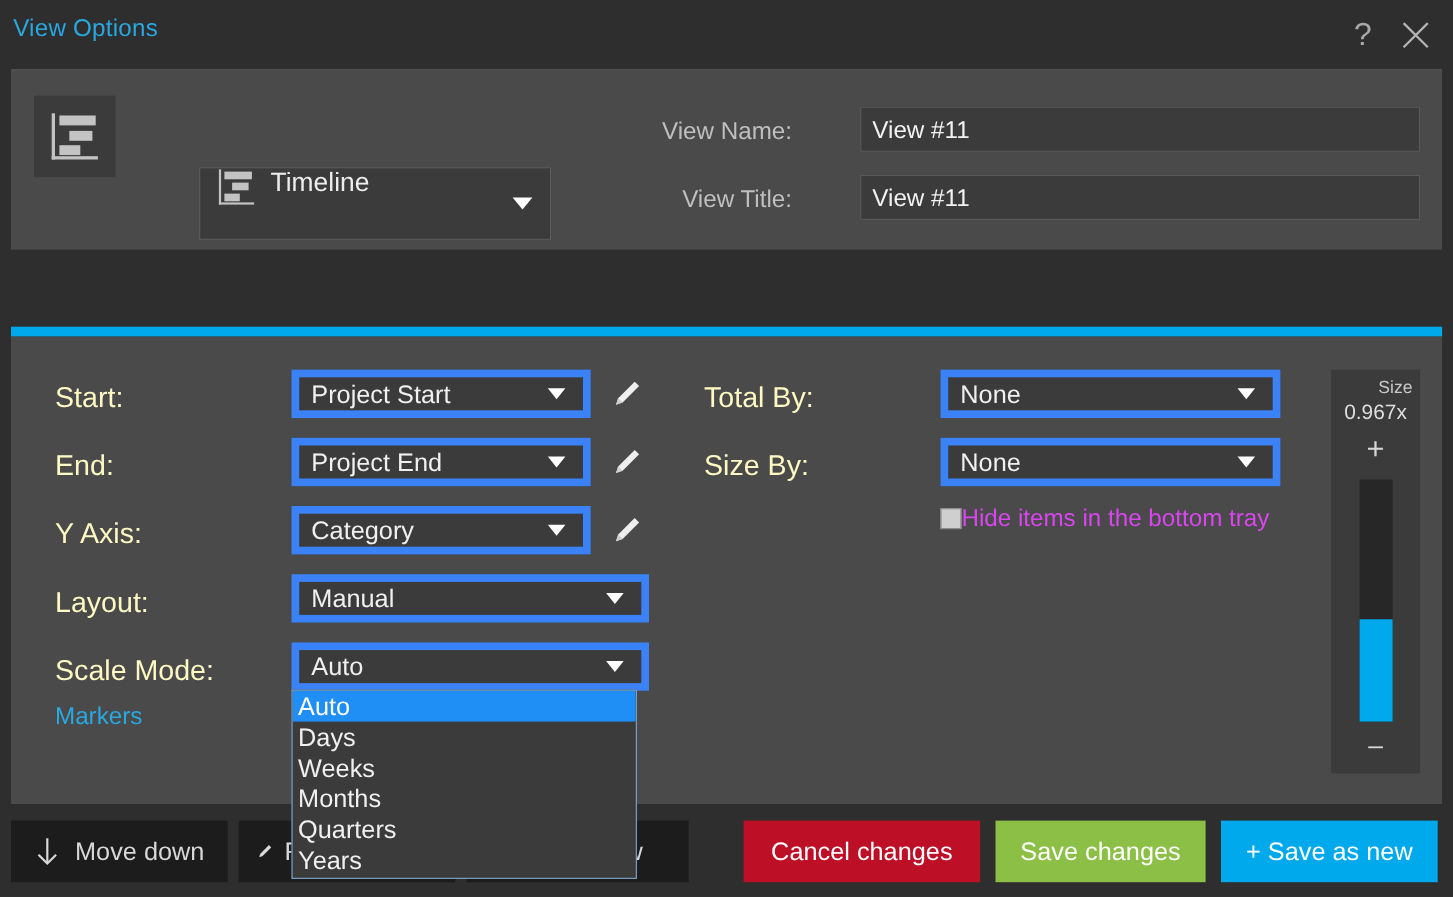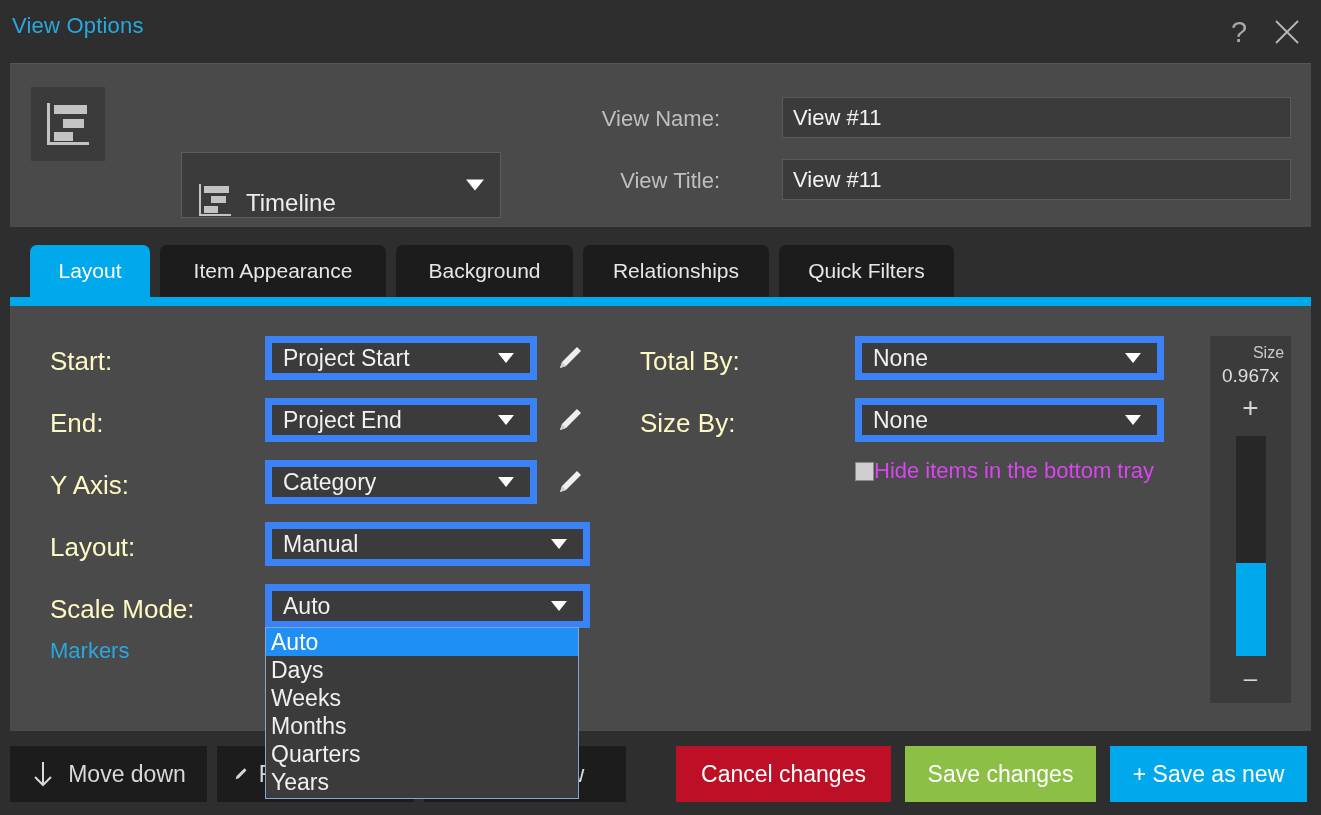--- a/index.html
+++ b/index.html
@@ -82,21 +82,21 @@
   .gantt-glyph .b2 { left: 18px; top: 18px; width: 21px; }
   .gantt-glyph .b3 { left: 9px;  top: 31px; width: 19px; }
 
   .viewtype-select {
     position: absolute;
     left: 171px; top: 88px;
     width: 320px; height: 66px;
     background: #3b3b3b;
     border: 1px solid #5d5d5d;
     display: flex;
-    align-items: flex-end;
+    align-items: flex-start;
   }
   .viewtype-select .mini-gantt {
     position: relative;
     width: 34px; height: 34px;
     margin-left: 16px;
     flex: none;
   }
   .mini-gantt .axis-v {
     position: absolute; left: 1px; top: 1px;
     width: 2px; height: 32px; background: #c3c3c3;
@@ -384,27 +384,20 @@
       <div class="caret"></div>
     </div>
 
     <div class="name-label lbl-view-name">View Name:</div>
     <input class="name-input inp-view-name" type="text" value="View #11" style="">
 
     <div class="name-label lbl-view-title">View Title:</div>
     <input class="name-input inp-view-title" type="text" value="View #11" style="">
   </div>
 
-  <div class="tabs">
-    <div class="tab active" style="left:30px;  width:120px;">Layout</div>
-    <div class="tab" style="left:160px; width:226px;">Item Appearance</div>
-    <div class="tab" style="left:396px; width:177px;">Background</div>
-    <div class="tab" style="left:583px; width:186px;">Relationships</div>
-    <div class="tab" style="left:779px; width:175px;">Quick Filters</div>
-  </div>
   <div class="tab-underline"></div>
 
   <div class="content">
 
     <div class="field-label" style="left:40px; top:40px;">Start:</div>
     <div class="field-label" style="left:40px; top:102px;">End:</div>
     <div class="field-label" style="left:40px; top:164px;">Y Axis:</div>
     <div class="field-label" style="left:40px; top:226px;">Layout:</div>
     <div class="field-label" style="left:40px; top:288px;">Scale Mode:</div>
 

